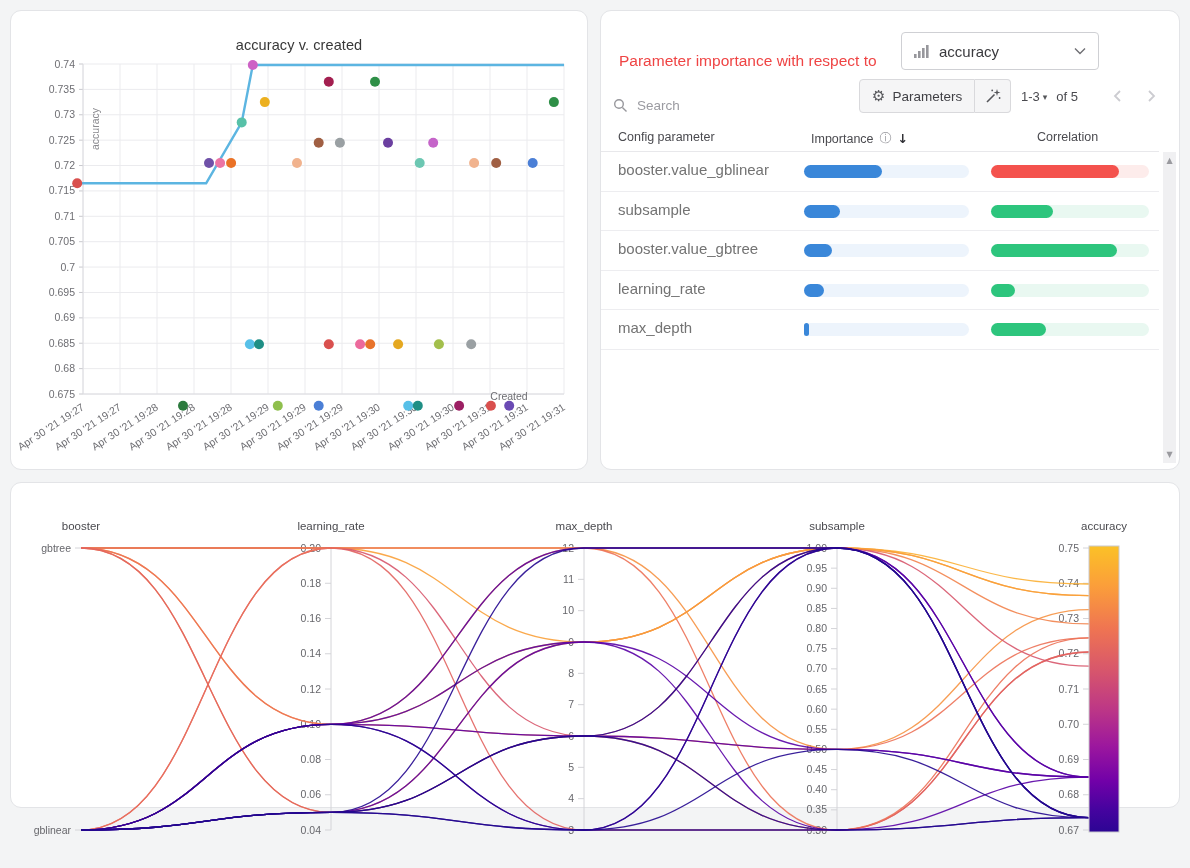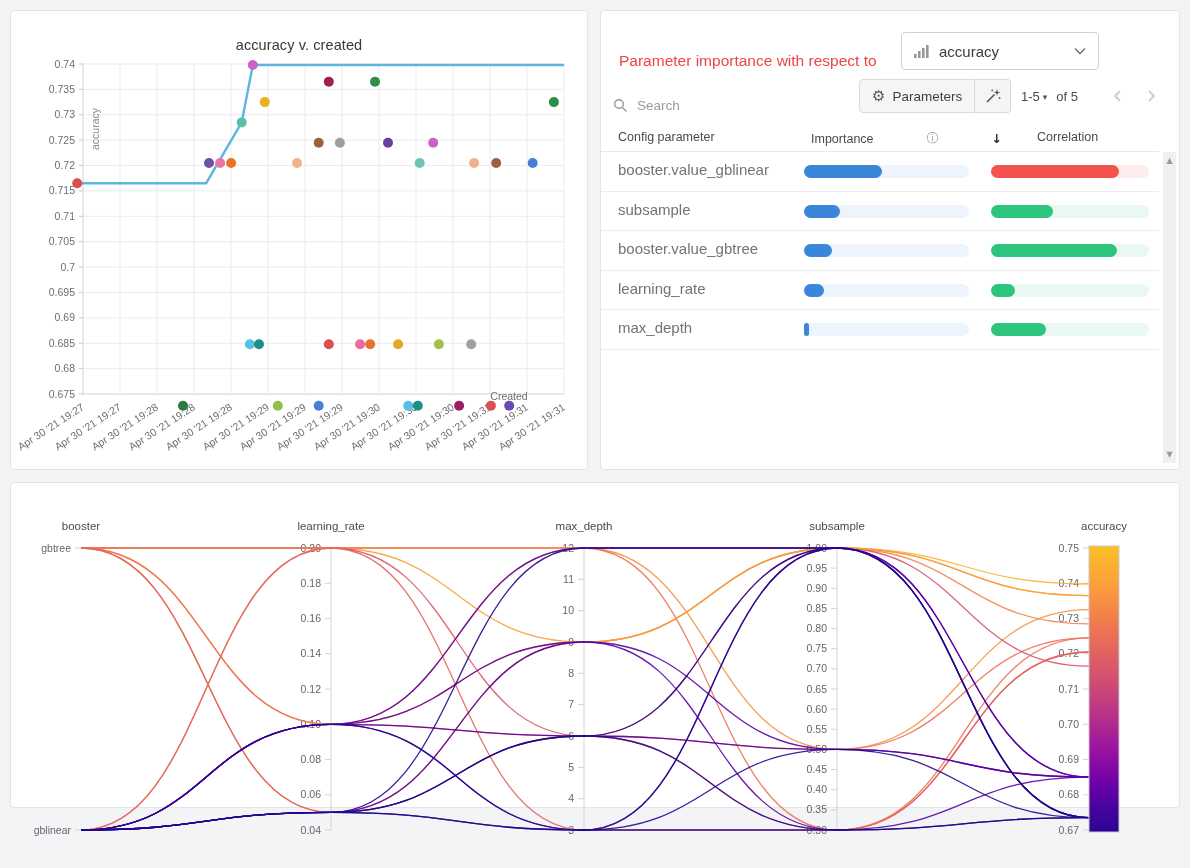--- a/index.html
+++ b/index.html
@@ -1,18 +1,18 @@
 <!DOCTYPE html>
 <html><head>
 <meta charset="utf-8">
 <style>
   html,body{margin:0;padding:0;width:1190px;height:868px;overflow:hidden;
     font-family:"Liberation Sans",sans-serif;background:#f3f4f5;}
   .canvas{position:relative;width:1190px;height:868px;}
-  .panel{position:absolute;background:#fff;border:1px solid #e3e4e7;border-radius:4px;box-sizing:border-box;}
+  .panel{position:absolute;background:#fff;border:1px solid #e3e4e7;border-radius:11px;box-sizing:border-box;}
   #panel-scatter{left:10px;top:10px;width:578px;height:460px;}
   #panel-importance{left:600px;top:10px;width:580px;height:460px;}
   #panel-parallel{left:10px;top:482px;width:1170px;height:326px;}
   .chart-title{position:absolute;top:26px;left:0;width:576px;text-align:center;
     font-size:14.5px;color:#383838;letter-spacing:.1px;}
   
   .imp-title{position:absolute;left:18px;top:31px;height:38px;line-height:38px;font-size:15.5px;color:#ef4444;}
   .metric-dropdown{position:absolute;left:300px;top:21px;width:198px;height:38px;border:1px solid #cfd0d4;
     border-radius:4px;display:flex;align-items:center;box-sizing:border-box;padding:0 12px;cursor:pointer;background:#fff;}
   .metric-dropdown .val{font-size:15px;color:#3a3a3e;margin-left:9px;flex:1;}
@@ -26,21 +26,21 @@
   .seg.main{border-radius:4px 0 0 4px;padding:0 12px;}
   .seg.wand{border-radius:0 4px 4px 0;width:36px;justify-content:center;border-left:none;}
   .seg .gear{font-size:15px;color:#55565a;margin-right:7px;font-family:"DejaVu Sans",sans-serif;}
   .seg .lbl{font-size:13.5px;color:#3f3f44;}
   .pagination{position:absolute;left:420px;top:68px;height:34px;display:flex;align-items:center;font-size:13px;color:#4a4a4f;}
   .pagination .caret{font-size:9px;margin:2px 3px 0 3px;color:#55565a;}
   .pagination .of{margin-left:6px;}
   .pg-chevron{position:absolute;top:74px;width:22px;height:22px;display:flex;align-items:center;justify-content:center;cursor:default;}
   .thead{position:absolute;left:0;top:112px;width:558px;height:28px;border-bottom:1px solid #e8e8eb;font-size:12.5px;color:#4a4a4f;}
   .thead .c0{position:absolute;left:17px;top:7px;text-align:center;}
-  .thead .c1{position:absolute;left:210px;top:7px;display:flex;align-items:center;gap:47px;}
+  .thead .c1{position:absolute;left:210px;top:7px;display:flex;align-items:center;}
   .thead .c1 .info{color:#9a9a9f;margin-left:6px;font-size:12px;font-family:"DejaVu Sans",sans-serif;}
   .thead .c1 .sort{color:#2f2f34;margin-left:6px;font-weight:bold;font-family:"DejaVu Sans",sans-serif;}
   .thead .c2{position:absolute;left:400px;top:7px;margin-left:36px;}
   .rows{position:absolute;left:0;top:141px;width:558px;}
   .trow{position:relative;height:38.6px;border-bottom:1px solid #ededf0;}
   .trow .pname{position:absolute;left:17px;top:9px;font-size:15px;color:#737373;}
   .track{position:absolute;top:13px;height:13px;border-radius:7px;}
   .track .fill{position:absolute;left:0;top:0;height:13px;border-radius:7px;}
   .track.imp{left:203px;width:165px;background:#edf4fc;}
   .track.corr{left:390px;width:158px;}
@@ -204,21 +204,21 @@
         <svg width="18" height="18">
           <line x1="3" y1="15" x2="10.5" y2="7.5" stroke="#55565a" stroke-width="1.6"></line>
           <path d="M13 2 L13.8 4.7 L16.5 5.5 L13.8 6.3 L13 9 L12.2 6.3 L9.5 5.5 L12.2 4.7 Z" fill="#55565a"></path>
           <circle cx="8.2" cy="3.4" r="0.9" fill="#55565a"></circle>
           <circle cx="15.6" cy="11" r="0.9" fill="#55565a"></circle>
         </svg>
       </div>
     </div>
 
     <div class="pagination">
-      <span>1-5</span>
+      <span>1-3</span>
       <span class="caret">▾</span>
       <span class="of">of 5</span>
     </div>
     <div class="pg-chevron" style="left:505px;">
       <svg width="10" height="14">
           <polyline points="8,2 3,7 8,12" fill="none" stroke="#ccccd1" stroke-width="1.8"></polyline>
         </svg>
     </div>
     <div class="pg-chevron" style="left:540px;">
       <svg width="10" height="14">

